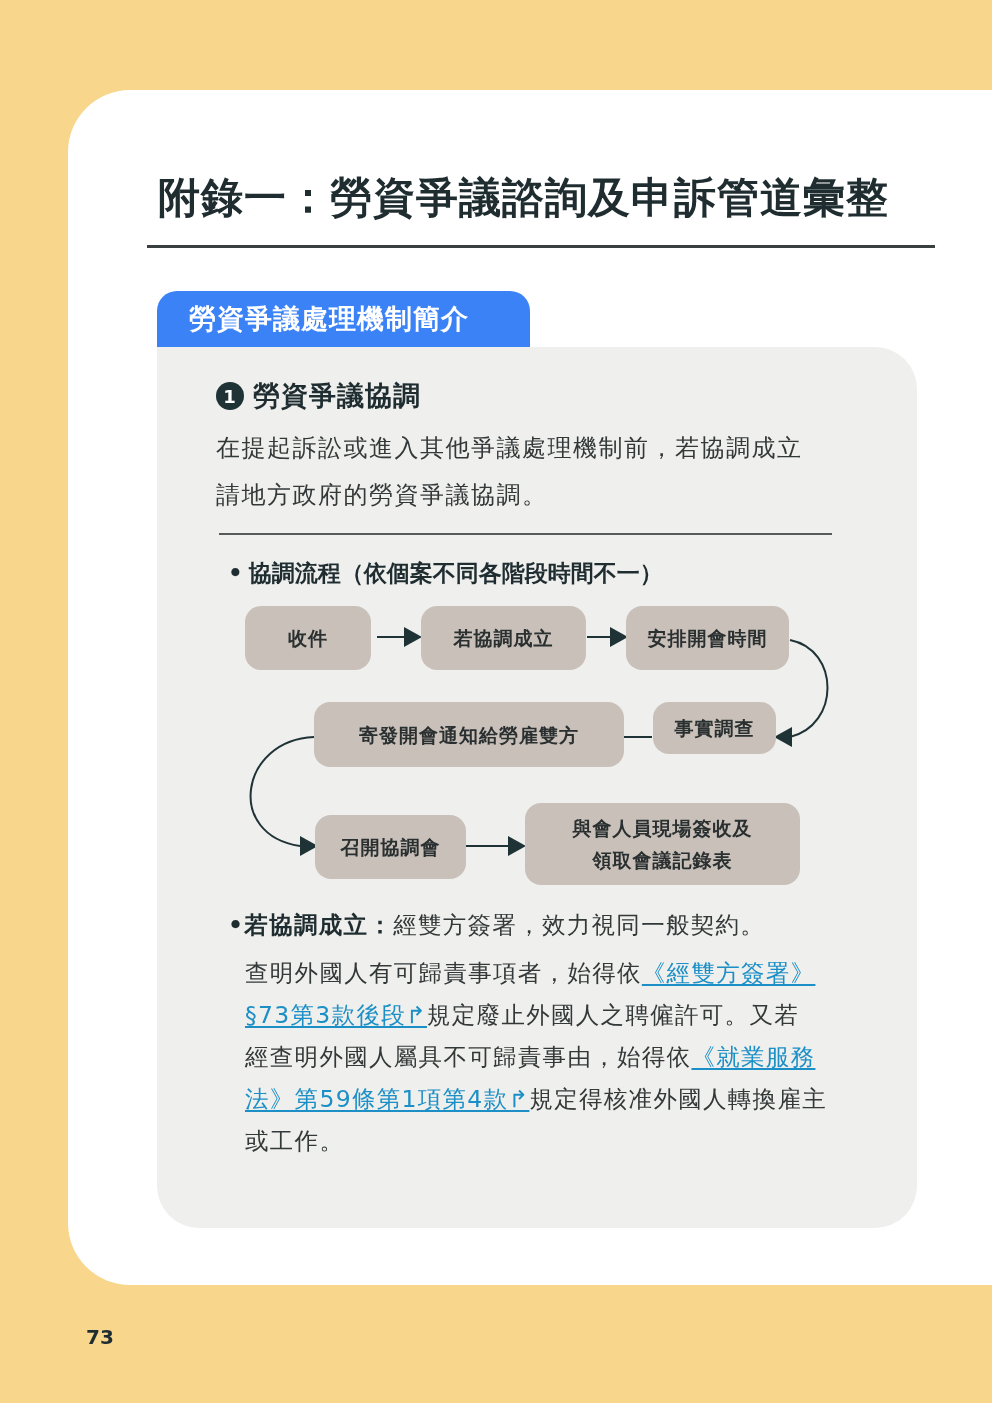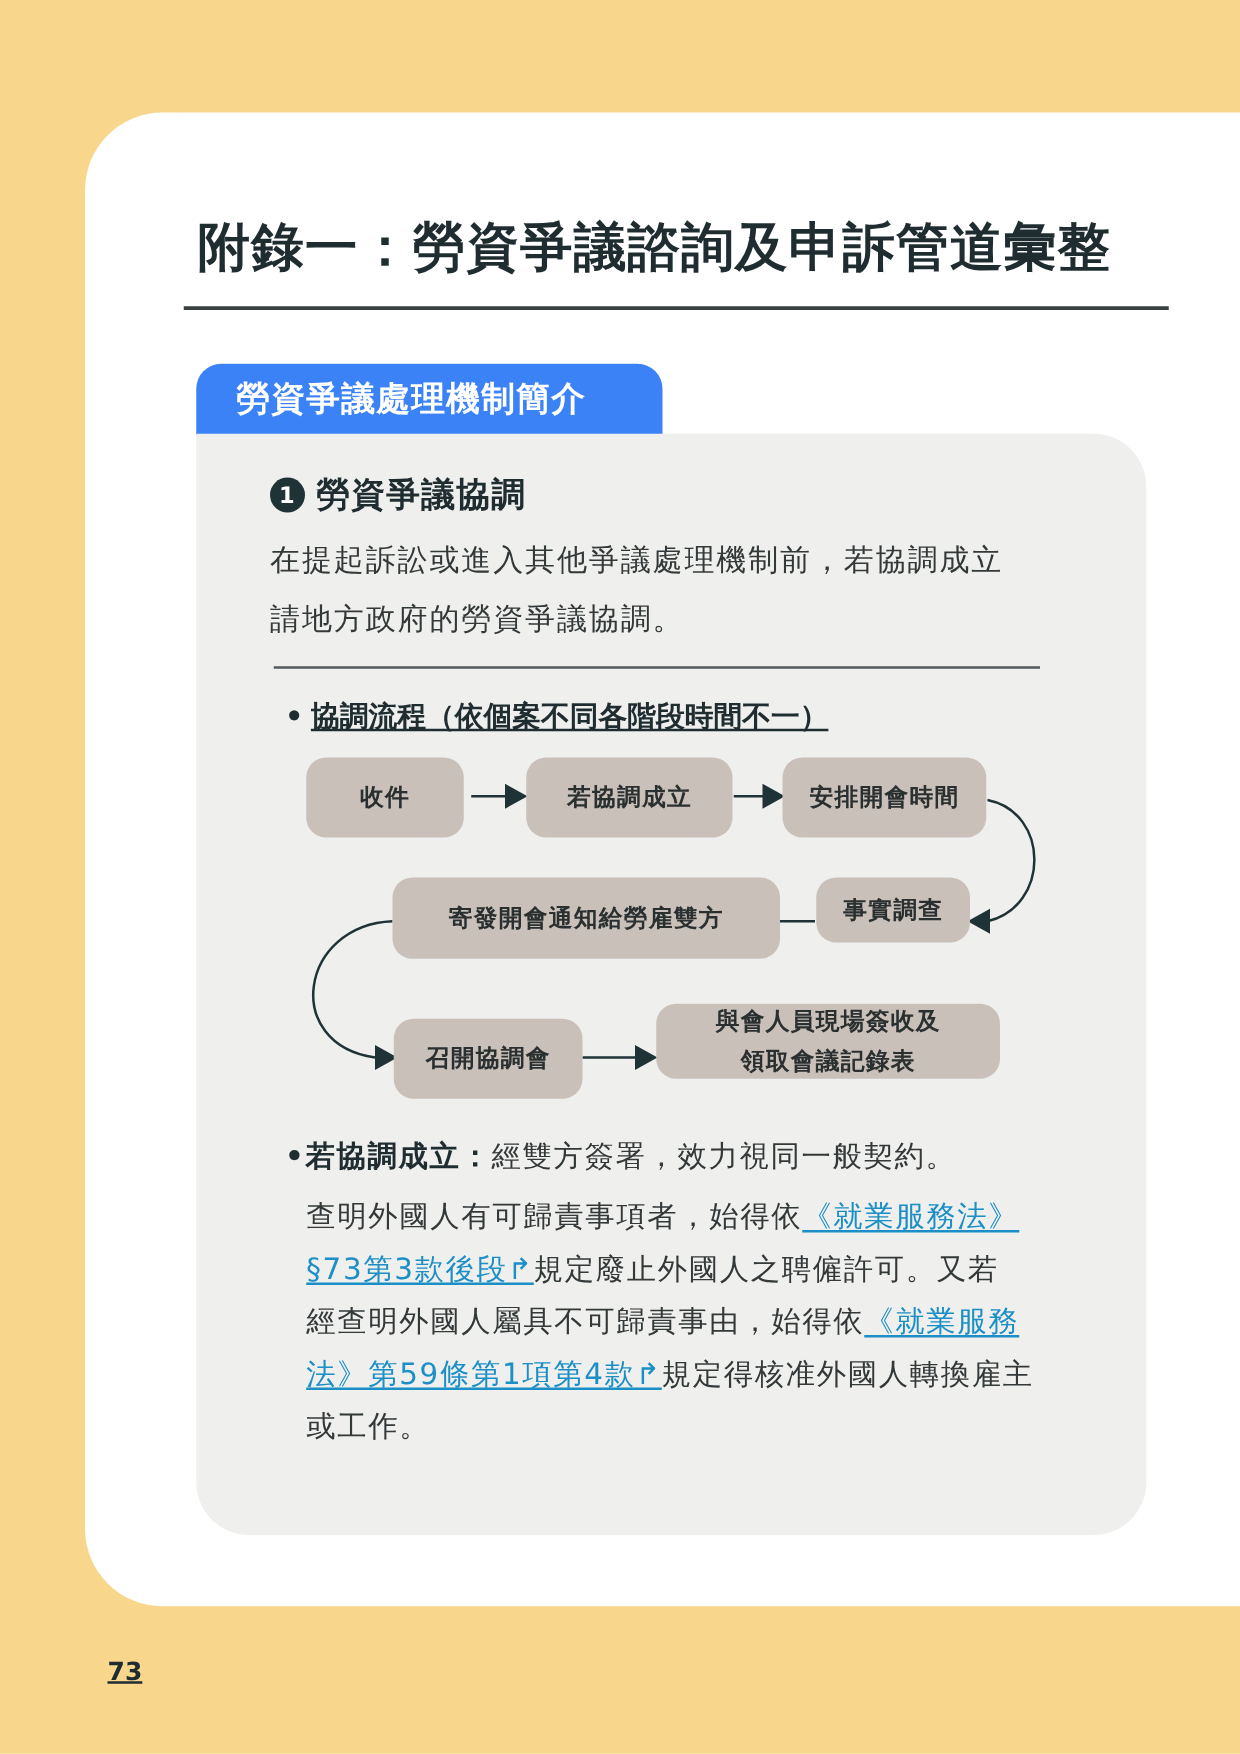--- a/index.html
+++ b/index.html
@@ -46,38 +46,37 @@
   .intro {
     position:absolute; left:216px; top:425px; width:630px;
     font-size:24px; line-height:47px; color:#333839; letter-spacing:1.5px;
   }
   .inner-rule {
     position:absolute; left:219px; top:533px; width:613px; height:1.5px; background:#555a5b;
   }
   .bullet-head {
     position:absolute; left:228px; top:558px; font-size:23px; font-weight:bold; color:#1f2d31;
     white-space:nowrap;
-    text-decoration:underline;
   }
   .bullet-dot { display:inline-block; margin-right:6px; }
   .flow-box {
     position:absolute; background:#c9c0ba; border-radius:16px;
     display:flex; align-items:center; justify-content:center; text-align:center;
     font-size:19px; font-weight:bold; color:#2a2f30; line-height:32px; letter-spacing:1px;
   }
   .flow-svg { position:absolute; left:0; top:0; width:992px; height:1403px; pointer-events:none; }
   .para {
     position:absolute; left:228px; width:610px;
     font-size:23.5px; line-height:42px; color:#333839; letter-spacing:1.3px;
   }
   .para b { color:#1f2d31; }
   .link { color:#1b8fc6; text-decoration:underline; text-underline-offset:3px; }
   .indent { padding-left:17px; display:block; }
   .page-number {
-    position:absolute; left:86px; top:1325px; font-size:20px; font-weight:bold; color:#1f2d31;text-decoration:underline;
+    position:absolute; left:86px; top:1325px; font-size:20px; font-weight:bold; color:#1f2d31;
   }
 </style>
 </head>
 <body>
 
 <div class="page-card"></div>
 
 <div class="title">附錄一：勞資爭議諮詢及申訴管道彙整</div>
 <div class="title-rule"></div>
 
@@ -130,30 +129,30 @@
 </svg>
 
 <div class="flow-box" style="left:245px;top:606px;width:126px;height:64px;">收件</div>
 <div class="flow-box" style="left:421px;top:606px;width:165px;height:64px;">若協調成立</div>
 <div class="flow-box" style="left:626px;top:606px;width:163px;height:64px;">安排開會時間</div>
 <div class="flow-box" style="left:653px;top:702px;width:123px;height:52px;">事實調查</div>
 <div class="flow-box" style="left:314px;top:702px;width:310px;height:65px;">寄發開會通知給勞雇雙方</div>
 <div class="flow-box" style="left:315px;top:815px;width:151px;height:64px;">
   <span>召開協調會</span>
 </div>
-<div class="flow-box" style="left:525px;top:803px;width:275px;height:60px;flex-direction:column;text-align:right;">
+<div class="flow-box" style="left:525px;top:803px;width:275px;height:82px;flex-direction:column;text-align:right;">
   <span>與會人員現場簽收及</span>
   <span>領取會議記錄表</span>
 </div>
 
 <div class="para" style="top:904px;">
   <b><span>•</span><span>若協調成立：</span></b><span>經雙方簽署，效力視同一般契約。</span>
 </div>
 
 <div class="para" style="top:952px;">
-  <span class="indent"><span>查明外國人有可歸責事項者，始得依</span><a class="link">《就業服務法》</a></span>
+  <span class="indent"><span>查明外國人有可歸責事項者，始得依</span><a class="link">《經雙方簽署》</a></span>
   <span class="indent"><a class="link">§73第3款後段↱</a><span>規定廢止外國人之聘僱許可。又若</span></span>
   <span class="indent"><span>經查明外國人屬具不可歸責事由，始得依</span><a class="link">《就業服務</a></span>
   <span class="indent"><a class="link">法》第59條第1項第4款↱</a><span>規定得核准外國人轉換雇主</span></span>
   <span class="indent"><span>或工作。</span></span>
 </div>
 
 <div class="page-number">73</div>
 
 </body></html>

